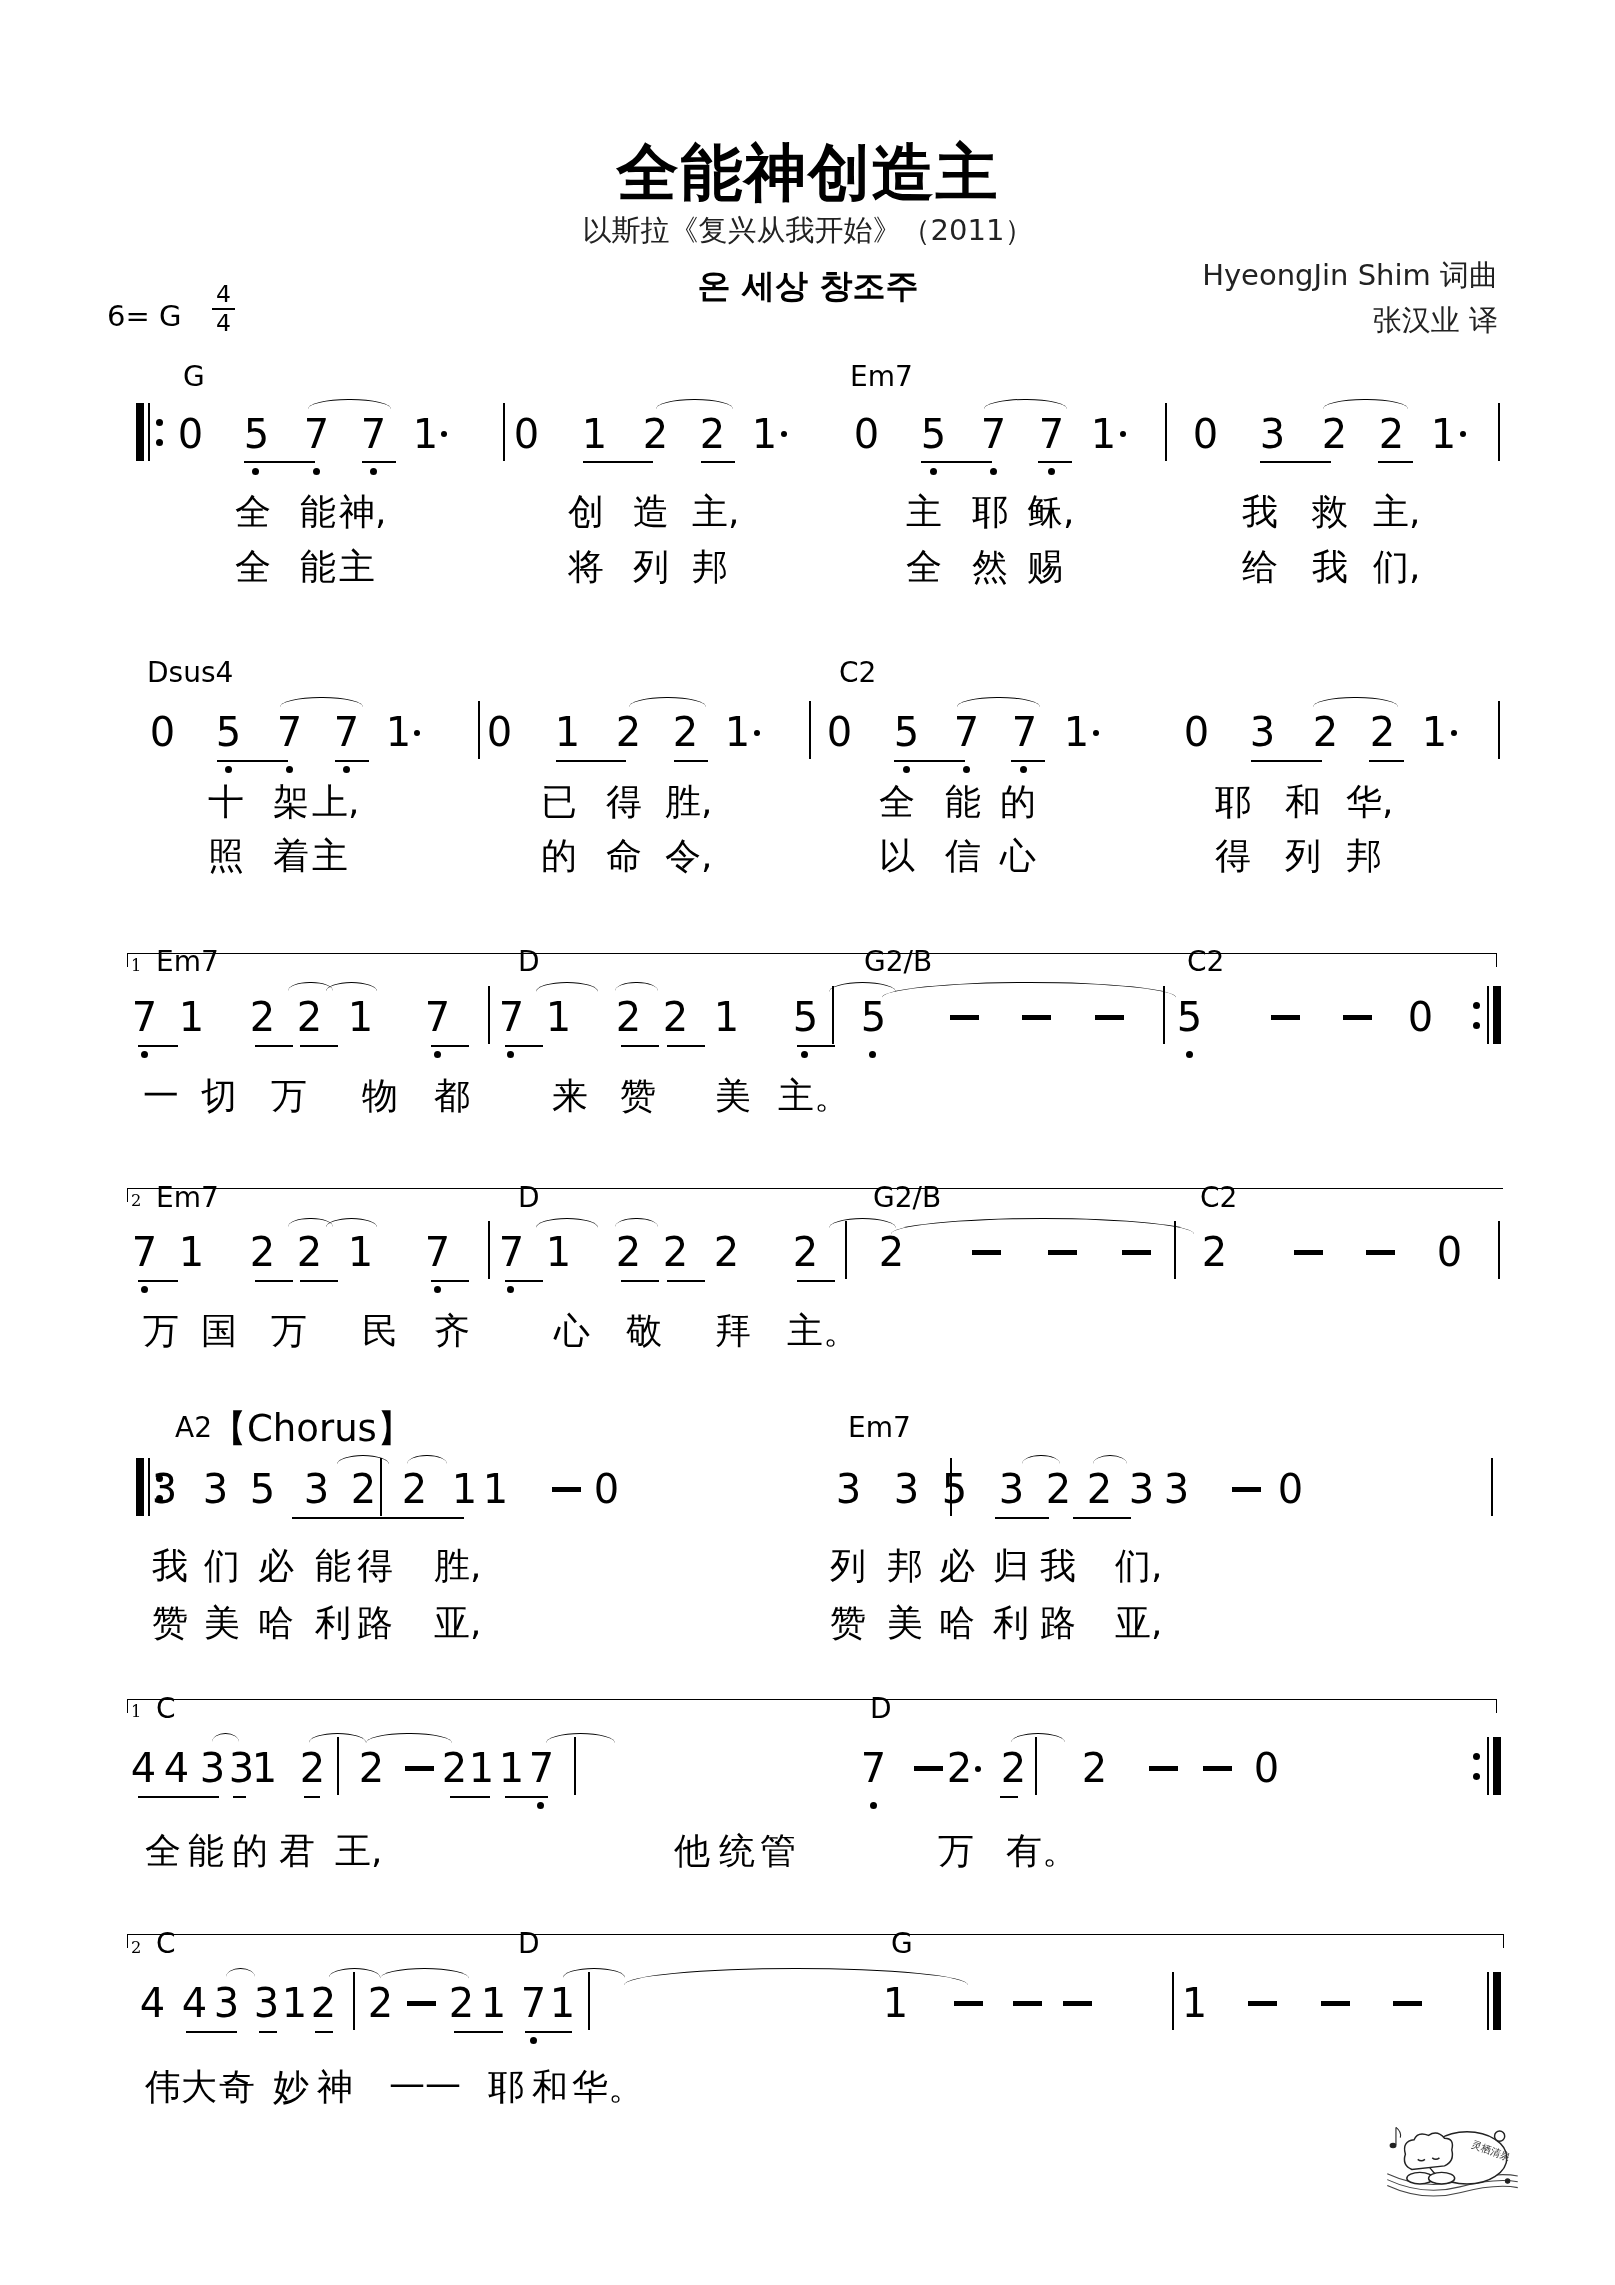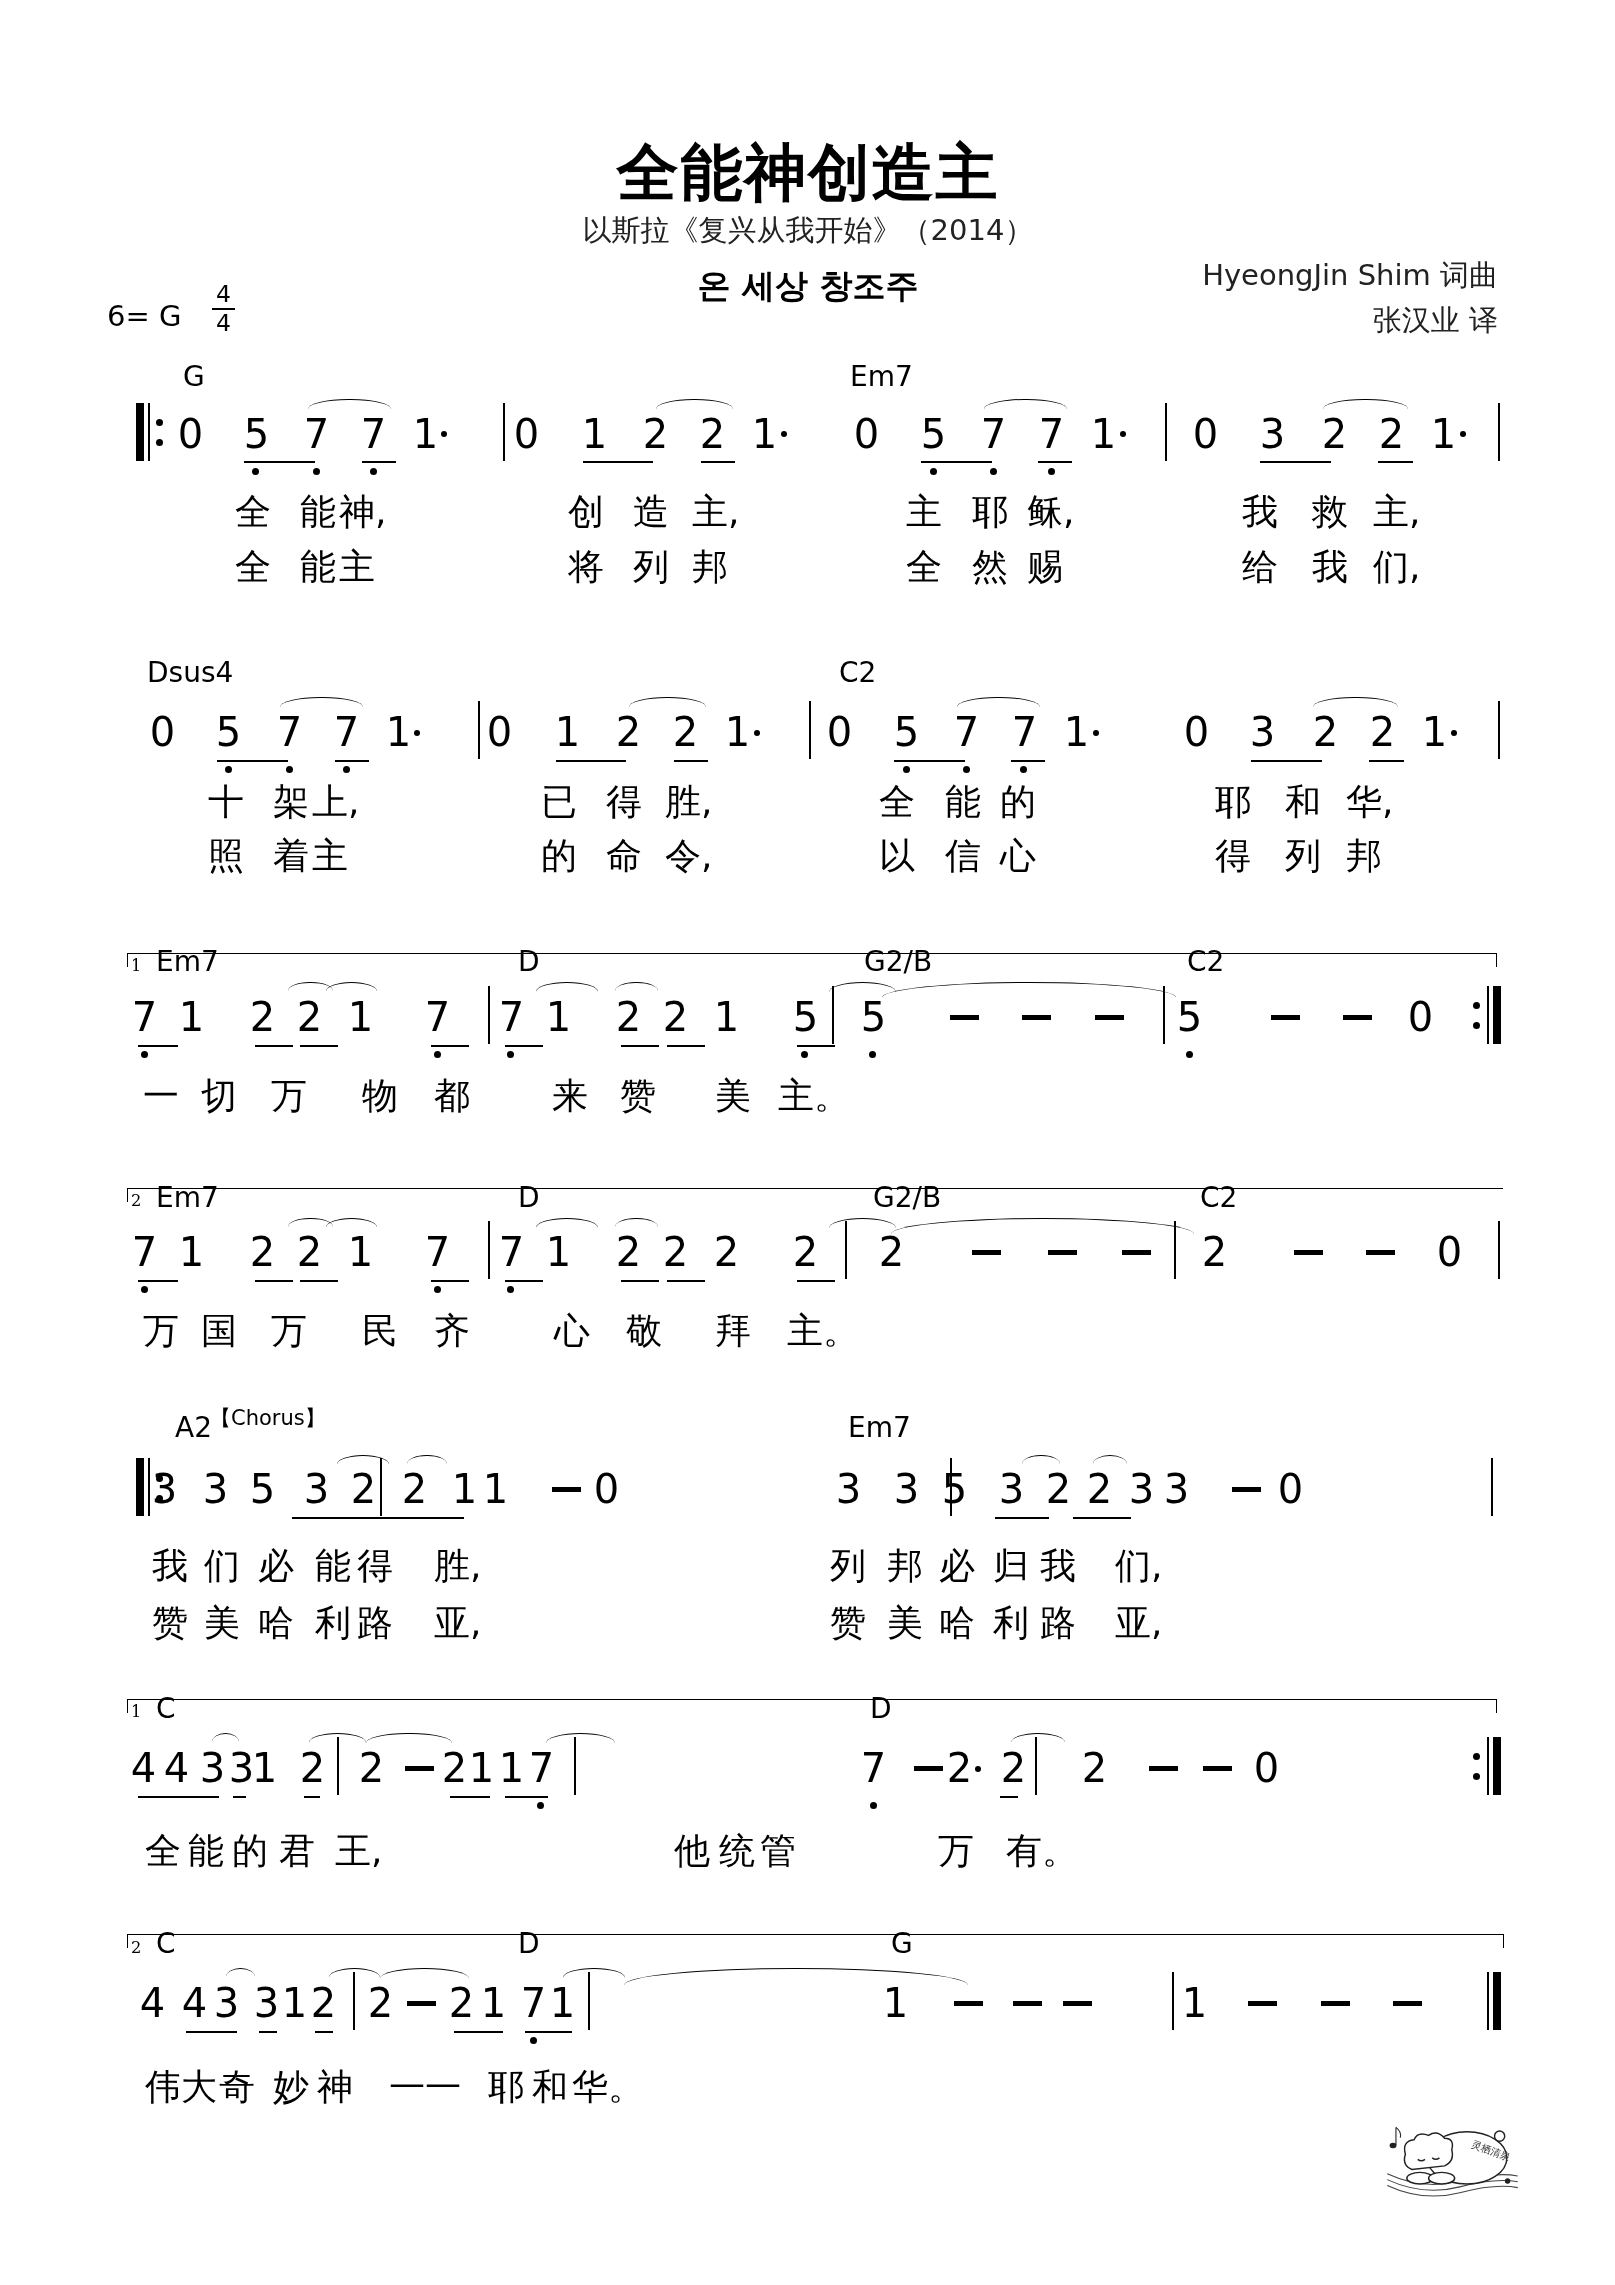--- a/index.html
+++ b/index.html
@@ -7,21 +7,21 @@
          font-family: "DejaVu Sans", "Liberation Sans", sans-serif; color: #000; }
   .abs { position: absolute; }
   .title { left: 0; width: 1616px; top: 131px; text-align: center; font-size: 62px; font-weight: bold; letter-spacing: 1.8px; }
   .subtitle { left: 0; width: 1616px; top: 211px; text-align: center; font-size: 29px; color: #222; }
   .korean { left: 0; width: 1616px; top: 264px; text-align: center; font-size: 33px; font-weight: bold; }
   .credits { right: 118px; top: 253px; text-align: right; font-size: 29px; line-height: 45px; color: #222; }
   .key { left: 107px; top: 299px; font-size: 29px; }
   .timesig { left: 210px; top: 282px; font-size: 23.5px; line-height: 25px; text-align: center; width: 27px; }
   .timesig .bar { display:block; height:1.8px; background:#000; margin: 0.9px 1.8px; }
   .chord { position: absolute; font-size: 28px; }
-  .chorus-tag { position: absolute; font-size: 21px; }
+  .chorus-tag { position: absolute; font-size: 37px; }
   .note { position: absolute; font-size: 40px; width: 31px; text-align: center; line-height: 45px; }
   .dash { position: absolute; width: 29px; height: 5.4px; background: #000; }
   .barline { position: absolute; width: 1.8px; height: 58px; background: #000; }
   .bar-thick { position: absolute; width: 8.1px; height: 58px; background: #000; }
   .repeat-dots { position: absolute; width: 7.2px; height: 27px; }
   .repeat-dots::before, .repeat-dots::after { content:""; position:absolute; left:0; width:7.2px; height:7.2px; border-radius:50%; background:#000; }
   .repeat-dots::before { top: 0; } .repeat-dots::after { top: 20px; }
   .ul { position: absolute; height: 1.8px; background: #000; }
   .ldot { position: absolute; width: 7.2px; height: 7.2px; border-radius: 50%; background: #000; }
   .adot { position: absolute; width: 6.3px; height: 6.3px; border-radius: 50%; background: #000; }
@@ -30,21 +30,21 @@
   .volta { position: absolute; border-top: 1.8px solid #000; height: 12.7px; }
   .volta.open-left { border-left: 1.8px solid #000; }
   .volta.open-right { border-right: 1.8px solid #000; }
   .volta-num { position: absolute; font-size: 16.3px; font-family: "DejaVu Serif", serif; }
   .logo { position: absolute; left: 1380px; top: 2121px; width: 145px; height: 81px; }
 </style>
 </head>
 <body>
 
 <div class="abs title">全能神创造主</div>
-<div class="abs subtitle">以斯拉《复兴从我开始》（2014）</div>
+<div class="abs subtitle">以斯拉《复兴从我开始》（2011）</div>
 <div class="abs korean">온 세상 창조주</div>
 <div class="abs credits">
   <div>HyeongJin Shim 词曲</div>
   <div>张汉业 译</div>
 </div>
 <div class="abs key">6=  G</div>
 <div class="abs timesig">
   <span>4</span>
   <span class="bar"></span>
   <span>4</span>

